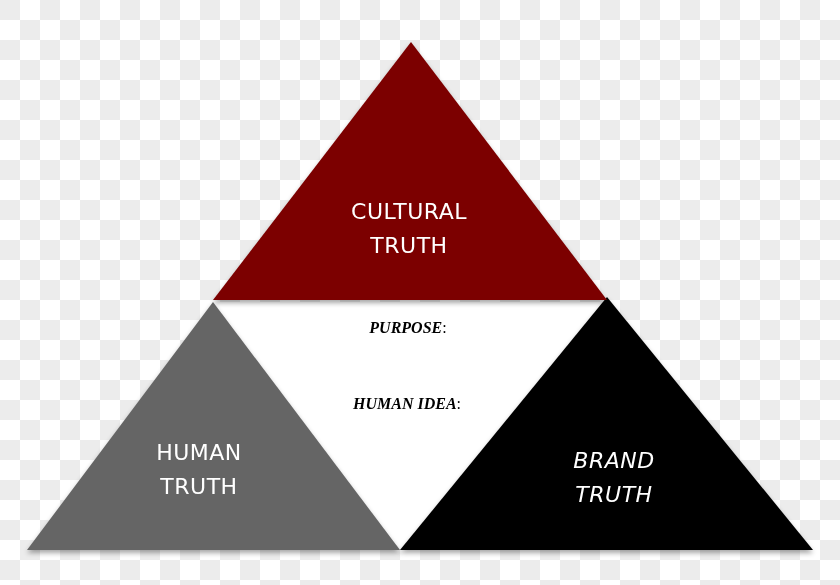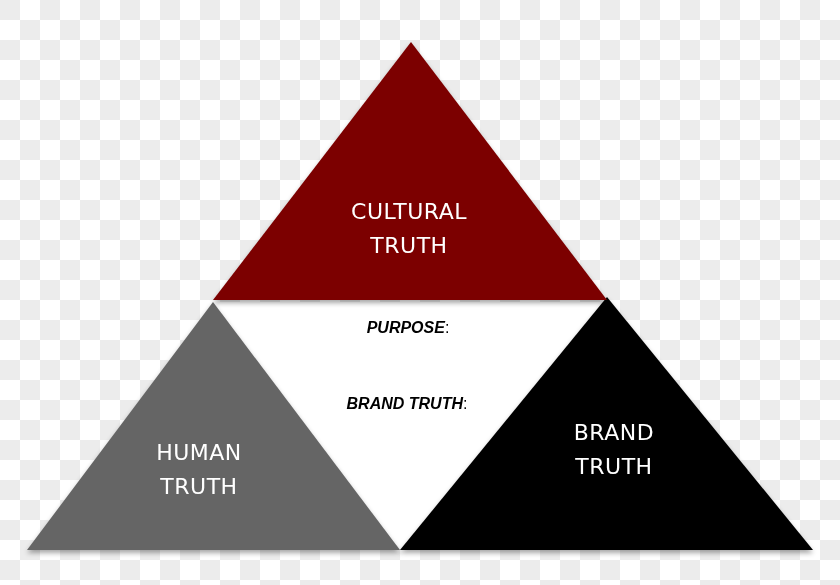--- a/index.html
+++ b/index.html
@@ -43,21 +43,21 @@
       transform: translateX(-50%);
     }
     .label span {
       display: block;
     }
     .center-label {
       position: absolute;
       transform: translateX(-50%);
       white-space: nowrap;
       color: #000000;
-      font-family: Liberation Sans, sans-serif;
+      font-family: Liberation Serif, serif;
       font-size: 16px;
       text-align: right;
     }
     .center-label .kw {
       font-weight: bold;
       font-style: italic;
     }
     .center-label .colon {
       font-weight: normal;
     }
@@ -89,25 +89,25 @@
   <div class="label" style="left:409px; top:195px;">
     <span>CULTURAL</span>
     <span>TRUTH</span>
   </div>
 
   <div class="label" style="left:199px; top:436px;">
     <span>HUMAN</span>
     <span>TRUTH</span>
   </div>
 
-  <div class="label" style="left:614px; top:416px;">
+  <div class="label" style="left:614px; top:444px;font-style:italic;">
     <span>BRAND</span>
     <span>TRUTH</span>
   </div>
 
   <div class="center-label" style="left:408px; top:319px;">
     <span class="kw">PURPOSE</span><span class="colon">:</span>
   </div>
 
   <div class="center-label" style="left:407px; top:395px;">
-    <span class="kw">BRAND TRUTH</span><span class="colon">:</span>
+    <span class="kw">HUMAN IDEA</span><span class="colon">:</span>
   </div>
 </div>
 
 </body></html>

